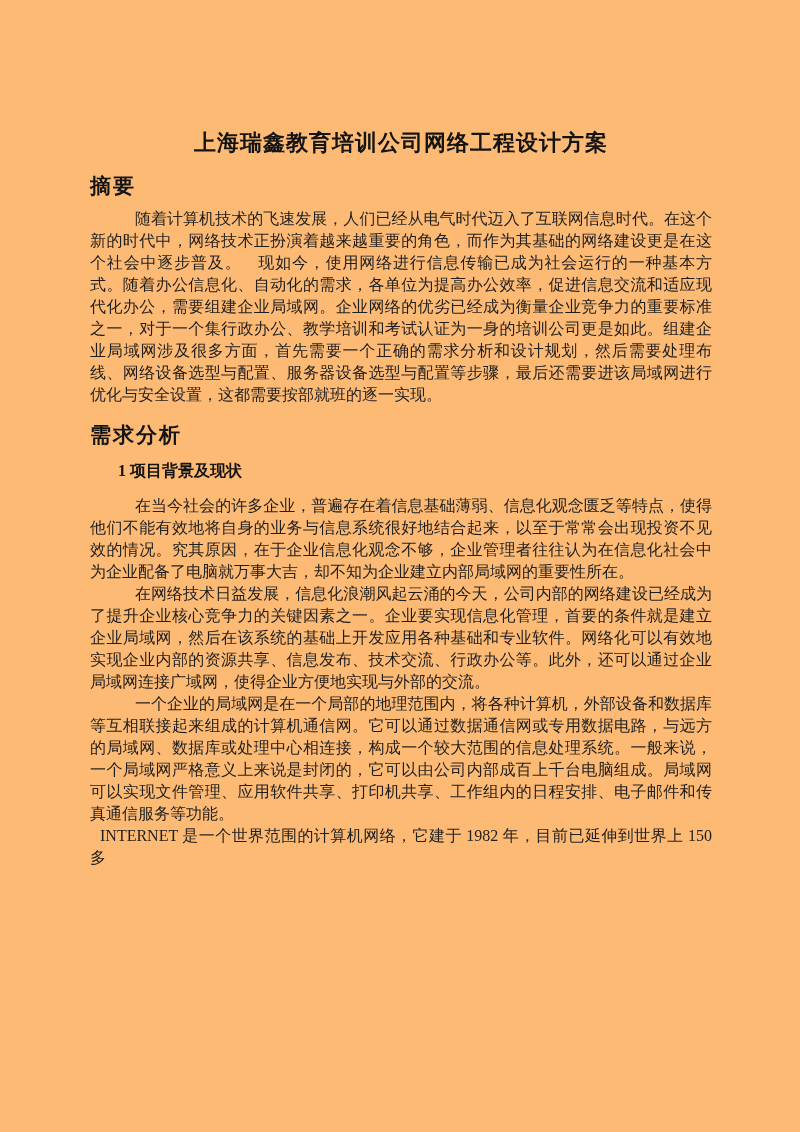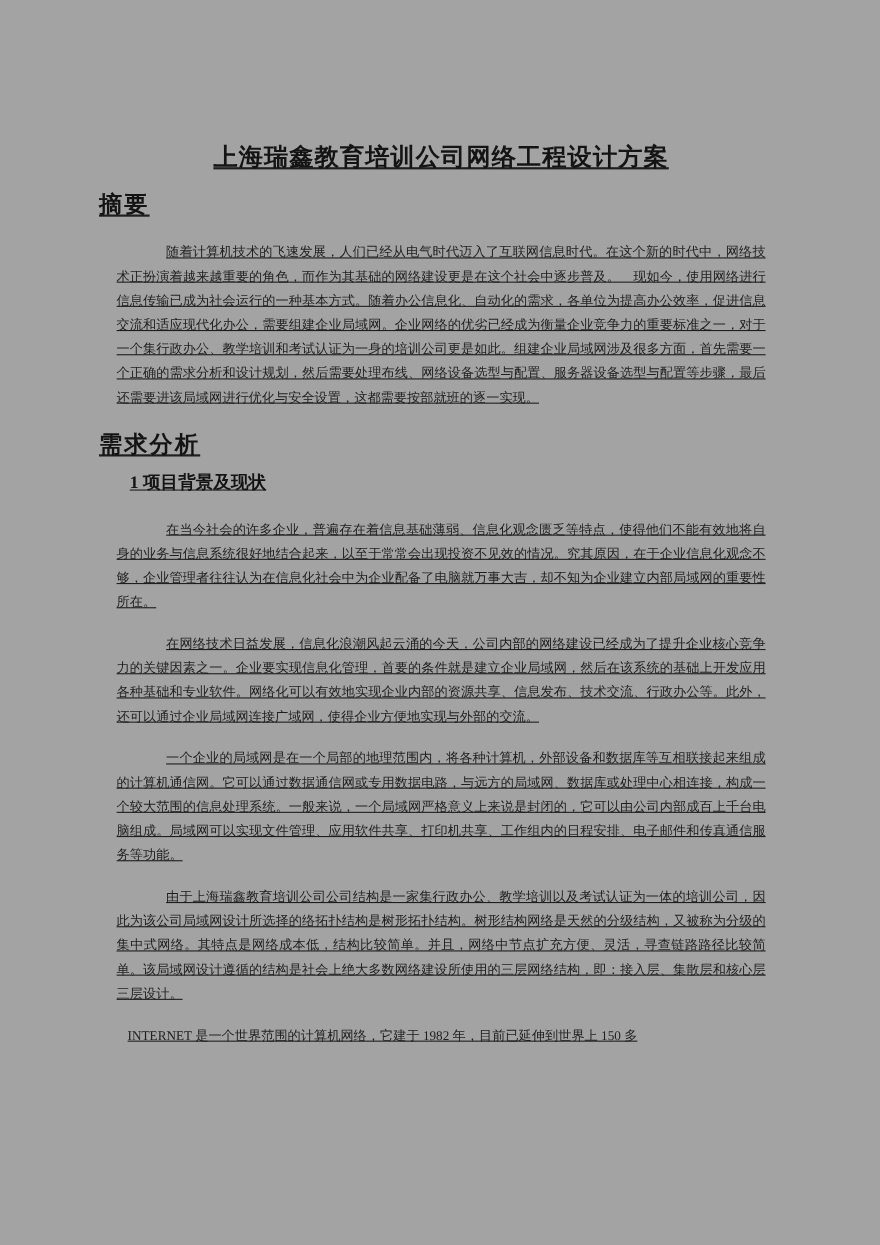--- a/index.html
+++ b/index.html
@@ -12,22 +12,21 @@
     height: 1132px;
     overflow: hidden;
     color: #1f1f1f;
     font-family: "Liberation Serif", "DejaVu Serif", serif;
   }
   .page {
     box-sizing: border-box;
     width: 800px;
     height: 1132px;
     padding: 126px 88px 40px 90px;
-    background: #a3a3a3;
-    text-decoration: underline;
+    background: #fdba74;
   }
   .doc-title {
     margin: 0 0 10px 0;
     text-align: center;
     font-size: 22px;
     font-weight: bold;
     line-height: 34px;
     color: #141414;
     letter-spacing: 1px;
   }
@@ -45,22 +44,22 @@
   }
   .section-heading {
     margin: 6px 0 10px 0;
     padding-left: 28px;
     font-size: 16px;
     font-weight: bold;
     line-height: 28px;
     color: #141414;
   }
   .para {
-    margin: 16px;
-    font-size: 12px;
+    margin: 0;
+    font-size: 16px;
     line-height: 22px;
     text-align: justify;
     text-indent: 45px;
     color: #1f1f1f;
   }
   .para.subhead {
     text-indent: 45px;
   }
   .para.indent-medium {
     text-indent: 34px;
@@ -83,19 +82,18 @@
   <h2 class="center-heading req-heading">需求分析</h2>
 
   <h3 class="section-heading">1 项目背景及现状</h3>
 
   <p class="para">在当今社会的许多企业，普遍存在着信息基础薄弱、信息化观念匮乏等特点，使得他们不能有效地将自身的业务与信息系统很好地结合起来，以至于常常会出现投资不见效的情况。究其原因，在于企业信息化观念不够，企业管理者往往认为在信息化社会中为企业配备了电脑就万事大吉，却不知为企业建立内部局域网的重要性所在。</p>
 
   <p class="para">在网络技术日益发展，信息化浪潮风起云涌的今天，公司内部的网络建设已经成为了提升企业核心竞争力的关键因素之一。企业要实现信息化管理，首要的条件就是建立企业局域网，然后在该系统的基础上开发应用各种基础和专业软件。网络化可以有效地实现企业内部的资源共享、信息发布、技术交流、行政办公等。此外，还可以通过企业局域网连接广域网，使得企业方便地实现与外部的交流。</p>
 
   <p class="para">一个企业的局域网是在一个局部的地理范围内，将各种计算机，外部设备和数据库等互相联接起来组成的计算机通信网。它可以通过数据通信网或专用数据电路，与远方的局域网、数据库或处理中心相连接，构成一个较大范围的信息处理系统。一般来说，一个局域网严格意义上来说是封闭的，它可以由公司内部成百上千台电脑组成。局域网可以实现文件管理、应用软件共享、打印机共享、工作组内的日程安排、电子邮件和传真通信服务等功能。</p>
 
-  <p class="para">由于上海瑞鑫教育培训公司公司结构是一家集行政办公、教学培训以及考试认证为一体的培训公司，因此为该公司局域网设计所选择的络拓扑结构是树形拓扑结构。树形结构网络是天然的分级结构，又被称为分级的集中式网络。其特点是网络成本低，结构比较简单。并且，网络中节点扩充方便、灵活，寻查链路路径比较简单。该局域网设计遵循的结构是社会上绝大多数网络建设所使用的三层网络结构，即：接入层、集散层和核心层三层设计。</p>
 
 
 
   <p class="para indent-small">INTERNET 是一个世界范围的计算机网络，它建于 1982 年，目前已延伸到世界上 150 多</p>
 
 </div>
 
 </body></html>

